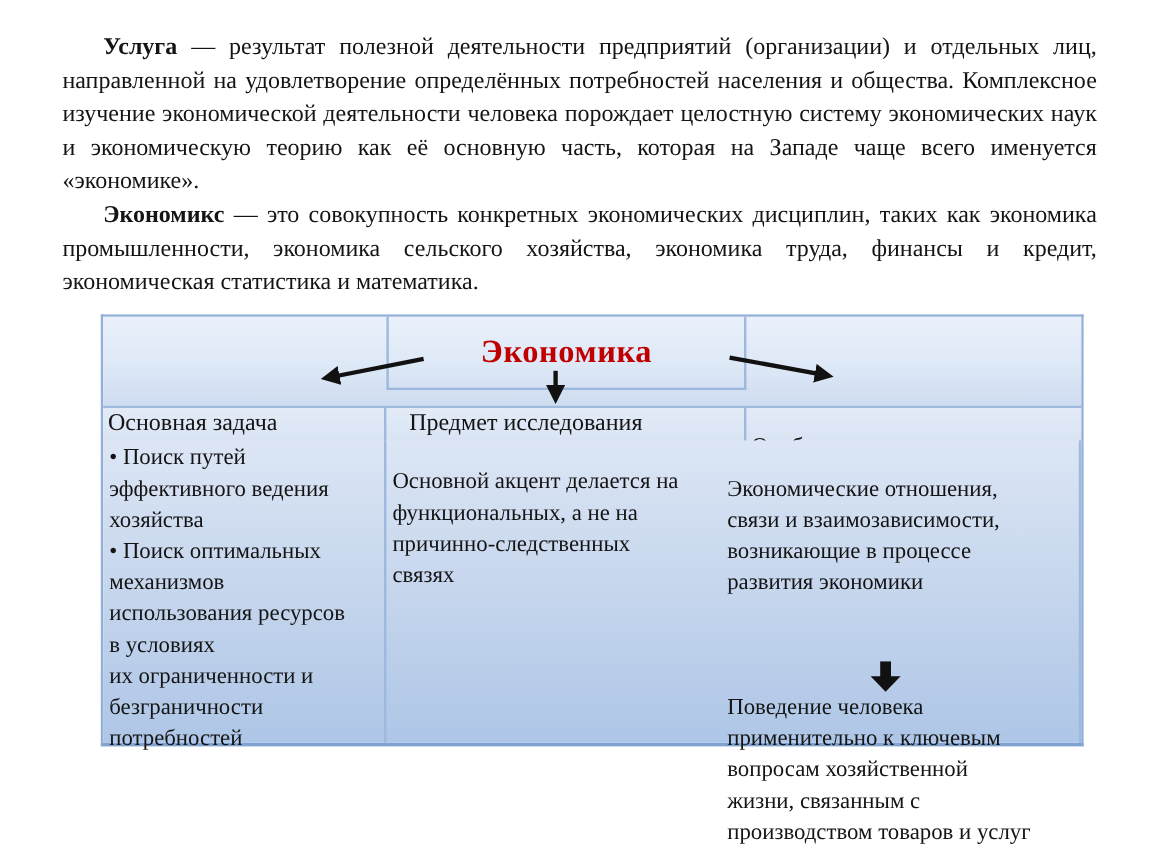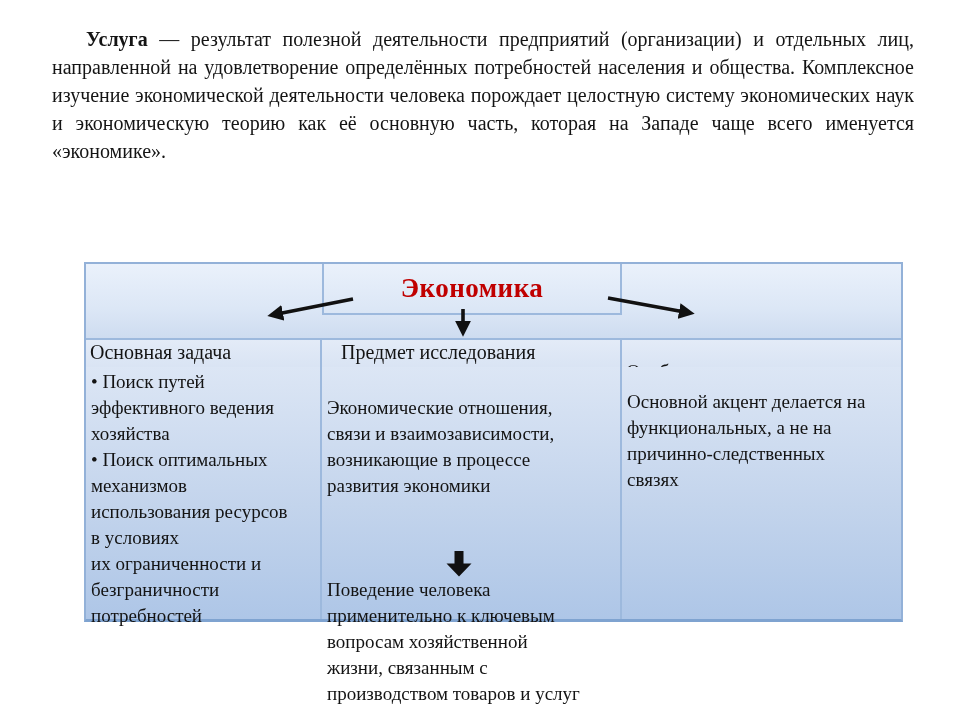--- a/index.html
+++ b/index.html
@@ -23,21 +23,21 @@
   
   .tbl {
     position: absolute; left: 84px; top: 262px; width: 819px; height: 360px;
     border: 2px solid #93b1d8; border-bottom: 3px solid #7fa3d0;
   }
   .band-top {
     position: absolute; left: 0; right: 0; top: 0; height: 74px;
     background: linear-gradient(180deg, #eaf1fb 0%, #dce7f6 60%, #cedcf0 100%);
   }
   .title-cell {
-    position: absolute; left: 236px; top: 0; width: 300px; height: 51px;
+    position: absolute; left: 236px; top: 0; width: 300px; height: 61px;
     border: 2px solid #9db9dd; border-top: none;
     display: flex; align-items: center; justify-content: center;
   }
   .title-cell .ttl {
     font-size: 27px; font-weight: bold; color: #c00000; letter-spacing: 0.5px;
   }
   .head-row {
     position: absolute; left: 0; right: 0; top: 74px; height: 46px;
     border-top: 2px solid #9db9dd; border-bottom: 2px solid #9db9dd;
     background: linear-gradient(180deg, #e3ebf7 0%, #d4e0f2 100%);
@@ -71,20 +71,21 @@
     pointer-events: none;
   }
 </style>
 </head>
 <body>
 
 <div class="slide">
 
   <div class="intro">
     <p><span class="term">Услуга</span><span> — результат полезной деятельности предприятий (организации) и отдельных лиц, направленной на удовлетворение определённых потребностей населения и общества. Комплексное изучение экономической деятельности человека порождает целостную систему экономических наук и экономическую теорию как её основную часть, которая на Западе чаще всего именуется «экономике».</span></p>
+    <p><span class="term">Экономикс</span><span> — это совокупность конкретных экономических дисциплин, таких как экономика промышленности, экономика сельского хозяйства, экономика труда, финансы и кредит, экономическая статистика и математика.</span></p>
   </div>
 
   <div class="tbl">
     <div class="band-top">
       <div class="title-cell">
         <span class="ttl">Экономика</span>
       </div>
     </div>
 
     <div class="head-row">
@@ -97,40 +98,40 @@
       <div class="bcell c1">• Поиск путей
 эффективного ведения
 хозяйства
 • Поиск оптимальных
 механизмов
 использования ресурсов
 в условиях
 их ограниченности и
 безграничности
 потребностей</div>
+      <div class="bcell c3">Основной акцент делается  на
+функциональных,  а не на
+причинно-следственных
+связях</div>
       <div class="bcell c2">
         <div>Экономические отношения,
 связи и взаимозависимости,
 возникающие в процессе
 развития экономики</div>
         <div class="cell-arrow">
           <svg width="27" height="26" viewBox="0 0 27 26">
             <polygon points="9.5,0 18.5,0 18.5,12.5 26.5,12.5 14,25.5 1.5,12.5 9.5,12.5" fill="#111111"></polygon>
           </svg>
         </div>
         <div>Поведение человека
 применительно к ключевым
 вопросам хозяйственной
 жизни, связанным  с
 производством товаров и услуг</div>
       </div>
-      <div class="bcell c3">Основной акцент делается  на
-функциональных,  а не на
-причинно-следственных
-связях</div>
     </div>
   </div>
 
   <svg class="overlay" viewBox="0 0 960 720" xmlns="http://www.w3.org/2000/svg">
     <defs>
       <marker id="ah" viewBox="0 0 10 10" refX="7" refY="5" markerWidth="4.4" markerHeight="4.4" orient="auto-start-reverse">
         <path d="M0,0 L10,5 L0,10 z" fill="#111111"></path>
       </marker>
     </defs>
     <line x1="353" y1="299" x2="272" y2="315" stroke="#111111" stroke-width="3.6" marker-end="url(#ah)"></line>

